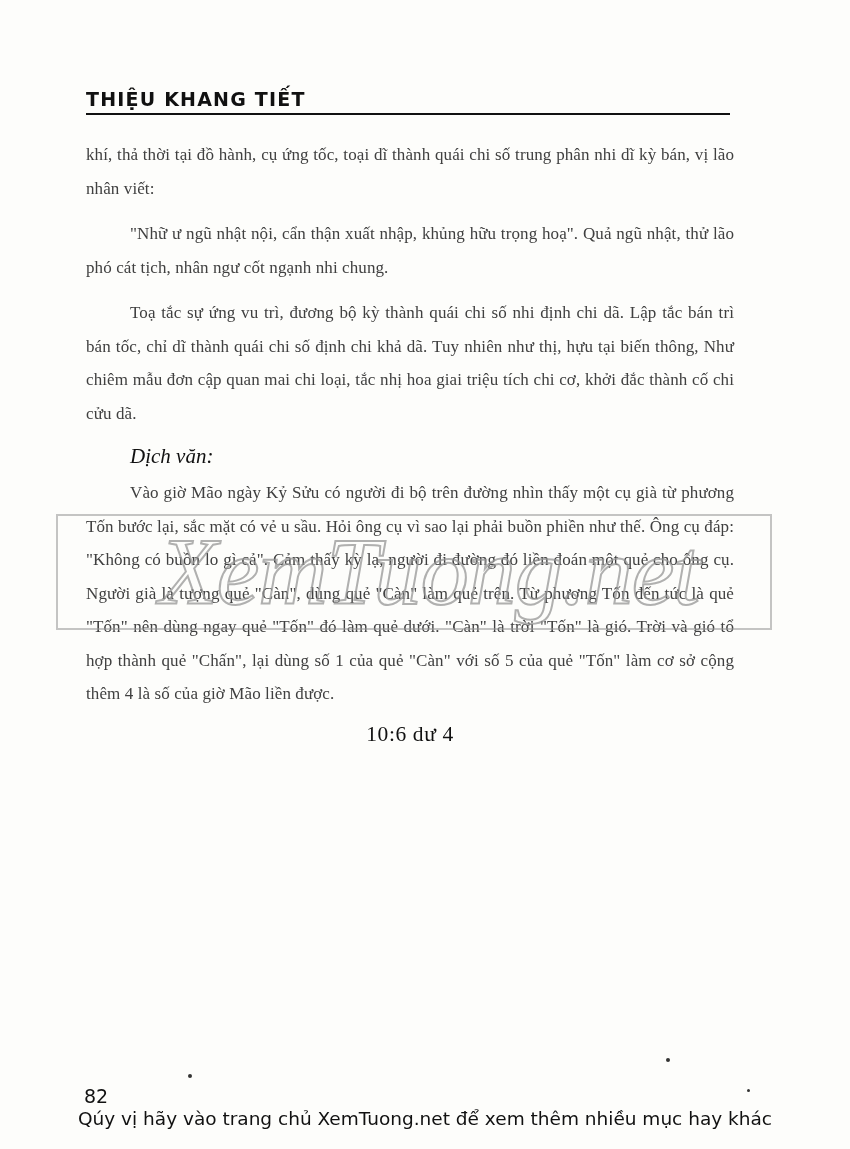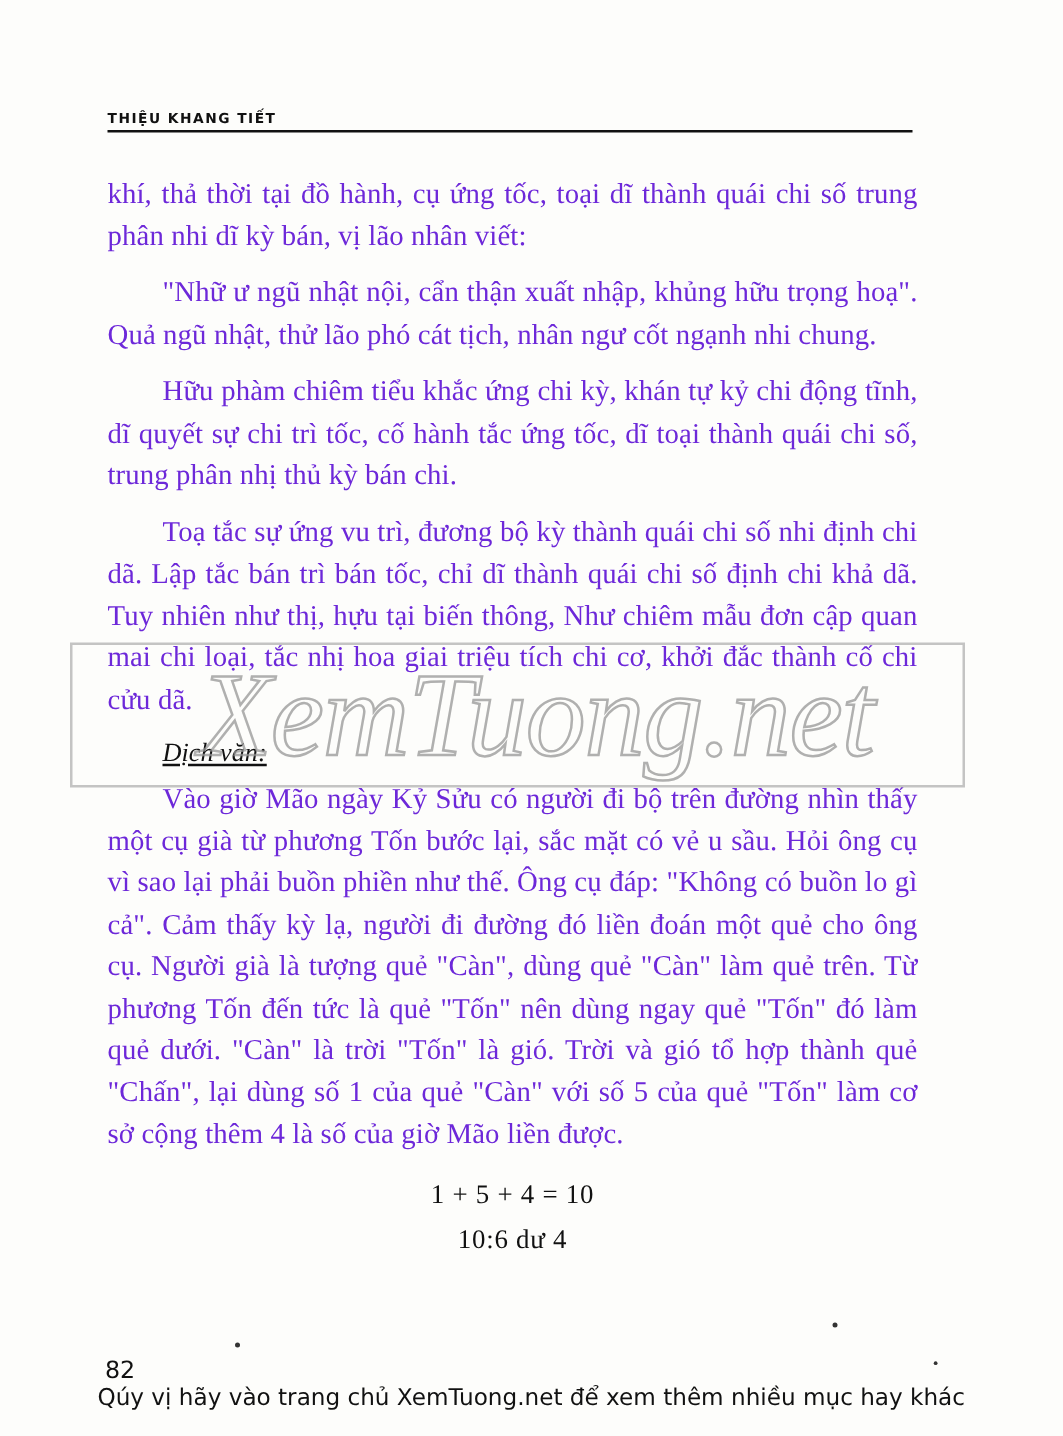--- a/index.html
+++ b/index.html
@@ -20,60 +20,59 @@
   
   .header {
     position: absolute;
     left: 86px;
     top: 88px;
     width: 644px;
   }
   .header-title {
     font-family: "DejaVu Sans", sans-serif;
     font-weight: bold;
-    font-size: 11px;
+    font-size: 19px;
     letter-spacing: 1.2px;
     color: #111;
     white-space: nowrap;
   }
   .header-rule {
     margin-top: 3px;
     border-bottom: 2.5px solid #111;
     width: 644px;
   }
 
   
   .body {
     position: absolute;
     left: 86px;
     top: 138px;
     width: 648px;
   }
   .para {
-    font-size: 23px;
+    font-size: 17px;
     line-height: 33.5px;
     text-align: justify;
     text-justify: inter-word;
     margin: 0 0 6px 0;
-    color: #6d28d9;
+    color: #404040;
     letter-spacing: 0.1px;
   }
   .para.indent {
     text-indent: 44px;
   }
   .para.gap {
     margin-top: 12px;
   }
   .dich-van {
     font-size: 21px;
     line-height: 32px;
     font-style: italic;
     text-indent: 44px;
     margin: 10px 0 4px 0;
-    text-decoration: underline;
   }
 
   
   .formula {
     text-align: center;
     font-size: 21.5px;
     line-height: 34px;
     margin-top: 14px;
     letter-spacing: 0.6px;
   }
@@ -152,25 +151,23 @@
 <div class="page">
 
   <div class="header">
     <div class="header-title">THIỆU KHANG TIẾT</div>
     <div class="header-rule"></div>
   </div>
 
   <div class="body">
     <p class="para">khí, thả thời tại đồ hành, cụ ứng tốc, toại dĩ thành quái chi số trung phân nhi dĩ kỳ bán, vị lão nhân viết:</p>
     <p class="para indent gap">"Nhữ ư ngũ nhật nội, cẩn thận xuất nhập, khủng hữu trọng hoạ". Quả ngũ nhật, thử lão phó cát tịch, nhân ngư cốt ngạnh nhi chung.</p>
-    <p class="para indent gap">Hữu phàm chiêm tiểu khắc ứng chi kỳ, khán tự kỷ chi động tĩnh, dĩ quyết sự chi trì tốc, cố hành tắc ứng tốc, dĩ toại thành quái chi số, trung phân nhị thủ kỳ bán chi.</p>
     <p class="para indent gap">Toạ tắc sự ứng vu trì, đương bộ kỳ thành quái chi số nhi định chi dã. Lập tắc bán trì bán tốc, chỉ dĩ thành quái chi số định chi khả dã. Tuy nhiên như thị, hựu tại biến thông, Như chiêm mẫu đơn cập quan mai chi loại, tắc nhị hoa giai triệu tích chi cơ, khởi đắc thành cố chi cửu dã.</p>
     <p class="dich-van">Dịch văn:</p>
     <p class="para indent">Vào giờ Mão ngày Kỷ Sửu có người đi bộ trên đường nhìn thấy một cụ già từ phương Tốn bước lại, sắc mặt có vẻ u sầu. Hỏi ông cụ vì sao lại phải buồn phiền như thế. Ông cụ đáp: "Không có buồn lo gì cả". Cảm thấy kỳ lạ, người đi đường đó liền đoán một quẻ cho ông cụ. Người già là tượng quẻ "Càn", dùng quẻ "Càn" làm quẻ trên. Từ phương Tốn đến tức là quẻ "Tốn" nên dùng ngay quẻ "Tốn" đó làm quẻ dưới. "Càn" là trời "Tốn" là gió. Trời và gió tổ hợp thành quẻ "Chấn", lại dùng số 1 của quẻ "Càn" với số 5 của quẻ "Tốn" làm cơ sở cộng thêm 4 là số của giờ Mão liền được.</p>
-    <div class="formula">1 + 5 + 4 = 10</div>
     <div class="formula second">10:6 dư 4</div>
   </div>
 
   <div class="watermark">
     <div class="wm-box"></div>
     <div class="wm-text">XemTuong.net</div>
   </div>
 
   <div class="speck s1"></div>
   <div class="speck s2"></div>

